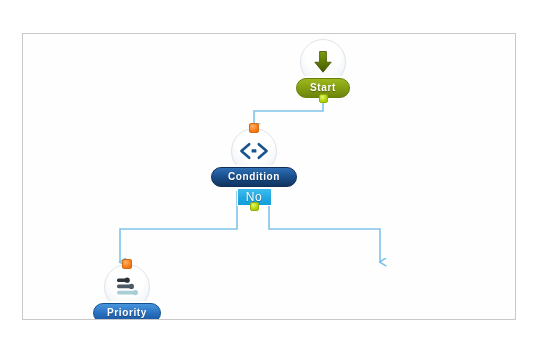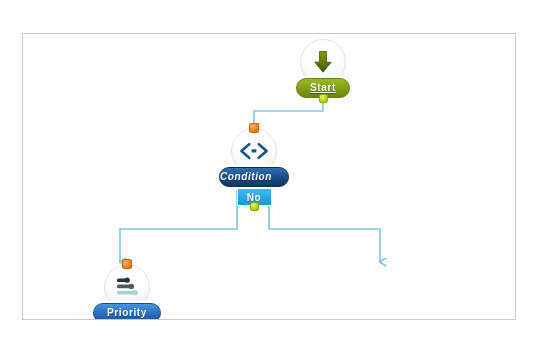--- a/index.html
+++ b/index.html
@@ -116,35 +116,33 @@
     white-space: nowrap;
     box-shadow: 0 0 0 2px #ffffff, 0 1px 2px rgba(0,0,0,0.28);
     z-index: 3;
     text-shadow: 0 1px 1px rgba(0,0,0,0.35);
   }
 
   .pill-start {
     background: linear-gradient(180deg, #9cb81f 0%, #85a012 48%, #6d8509 100%);
     border: 1px solid #67800a;
     box-sizing: border-box;
-    text-decoration: underline;
   }
 
   .pill-blue {
     background: linear-gradient(180deg, #4795dd 0%, #2c74c4 45%, #17539d 100%);
     border: 1px solid #15508f;
     box-sizing: border-box;
   }
 
   .pill-navy {
     background: linear-gradient(180deg, #2e6fb4 0%, #1b5190 45%, #10355f 100%);
     border: 1px solid #102f56;
     box-sizing: border-box;
-    padding: 3px 16px 4px 0;
-    font-style: italic;
+    padding: 3px 16px 4px 16px;
   }
 
   
   .branches {
     display: flex;
     margin-top: 1px;
     z-index: 2;
     position: relative;
   }
 
@@ -154,22 +152,22 @@
     align-items: center;
   }
 
   .branch-btn {
     width: 35px;
     height: 18px;
     background: linear-gradient(180deg, #3cbdf0 0%, #22a7e0 55%, #139fdb 100%);
     border: 1px solid #ffffff;
     box-sizing: border-box;
     color: #ffffff;
-    font-size: 10px;
-    font-weight: bold;
+    font-size: 12px;
+    font-weight: normal;
     letter-spacing: 0.5px;
     display: flex;
     align-items: center;
     justify-content: center;
     text-shadow: 0 1px 1px rgba(0,0,0,0.3);
   }
 
   .branch .port-out {
     margin-top: -4px;
   }

